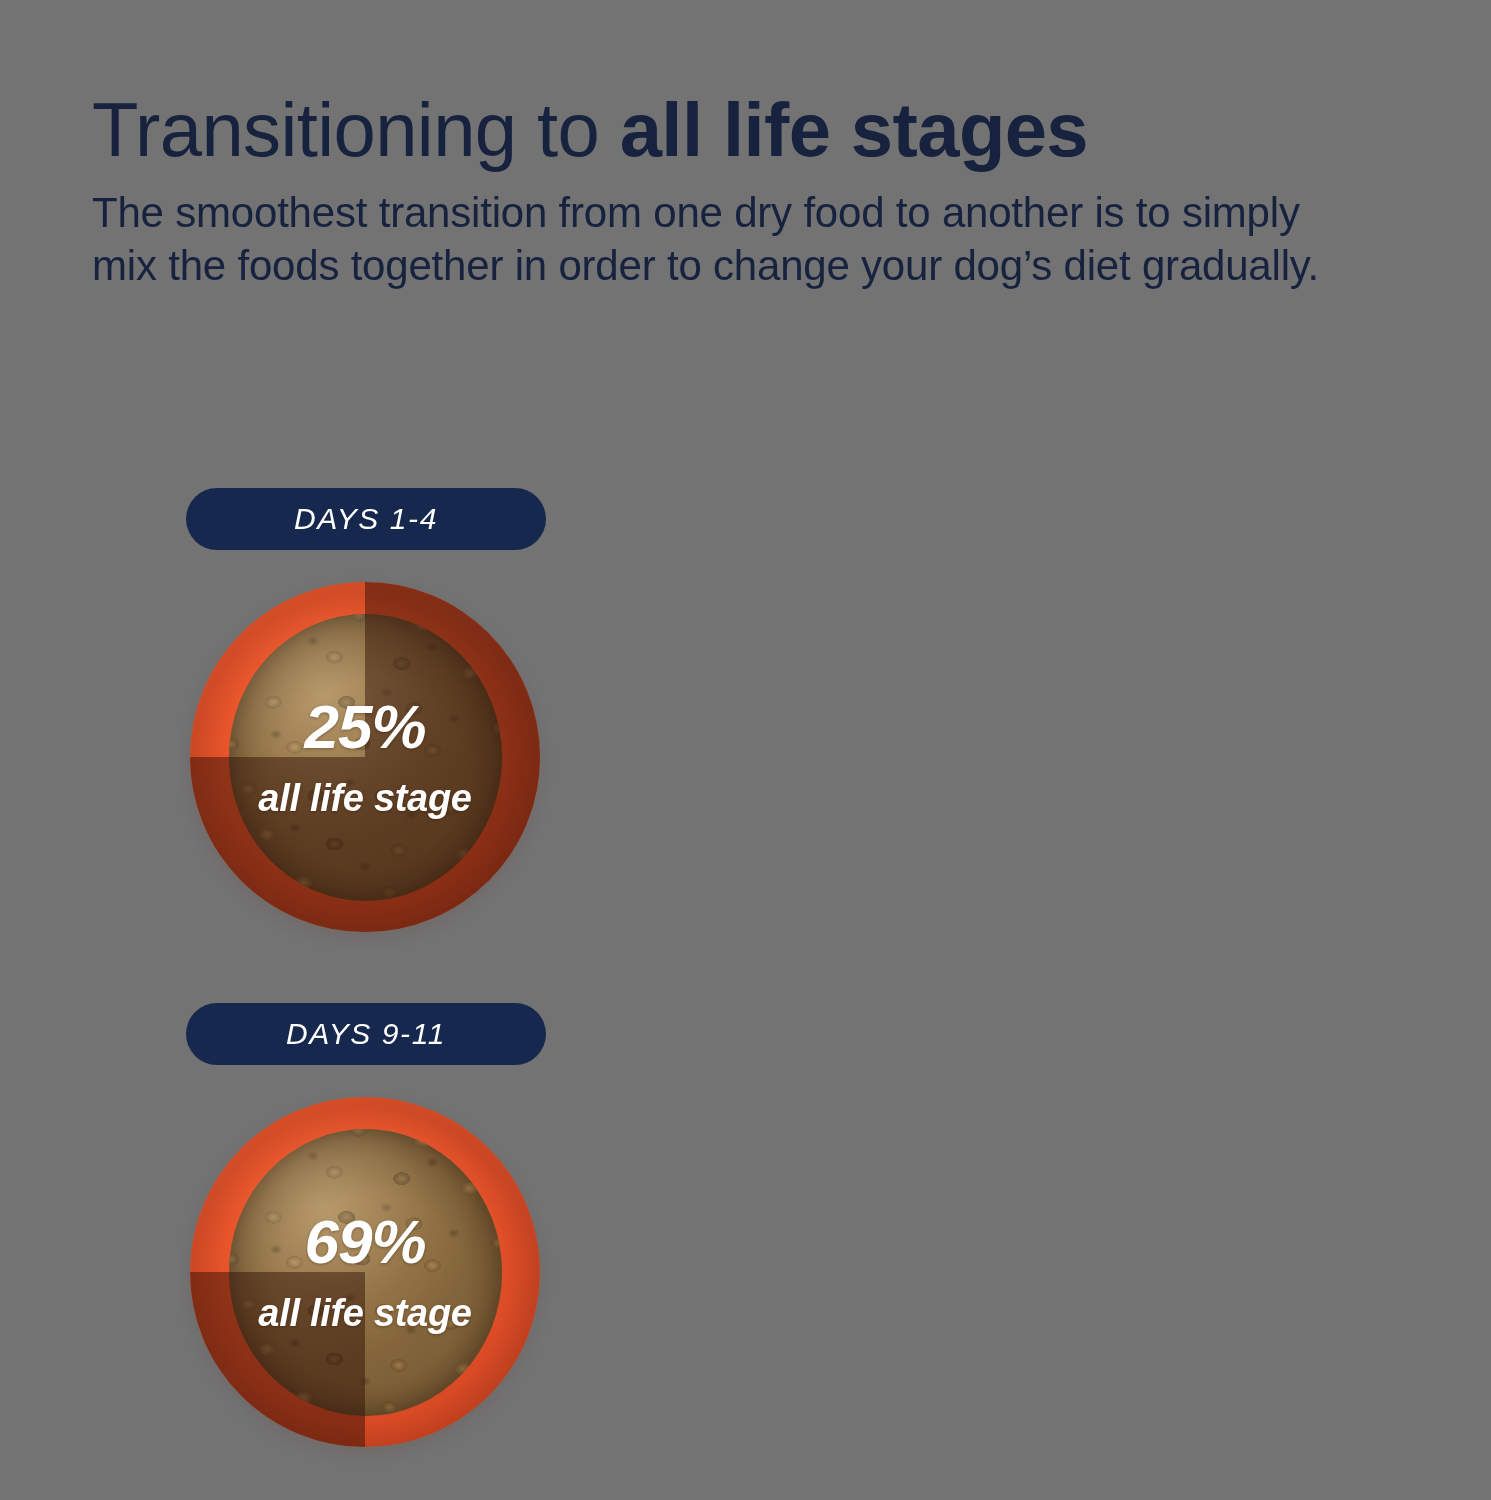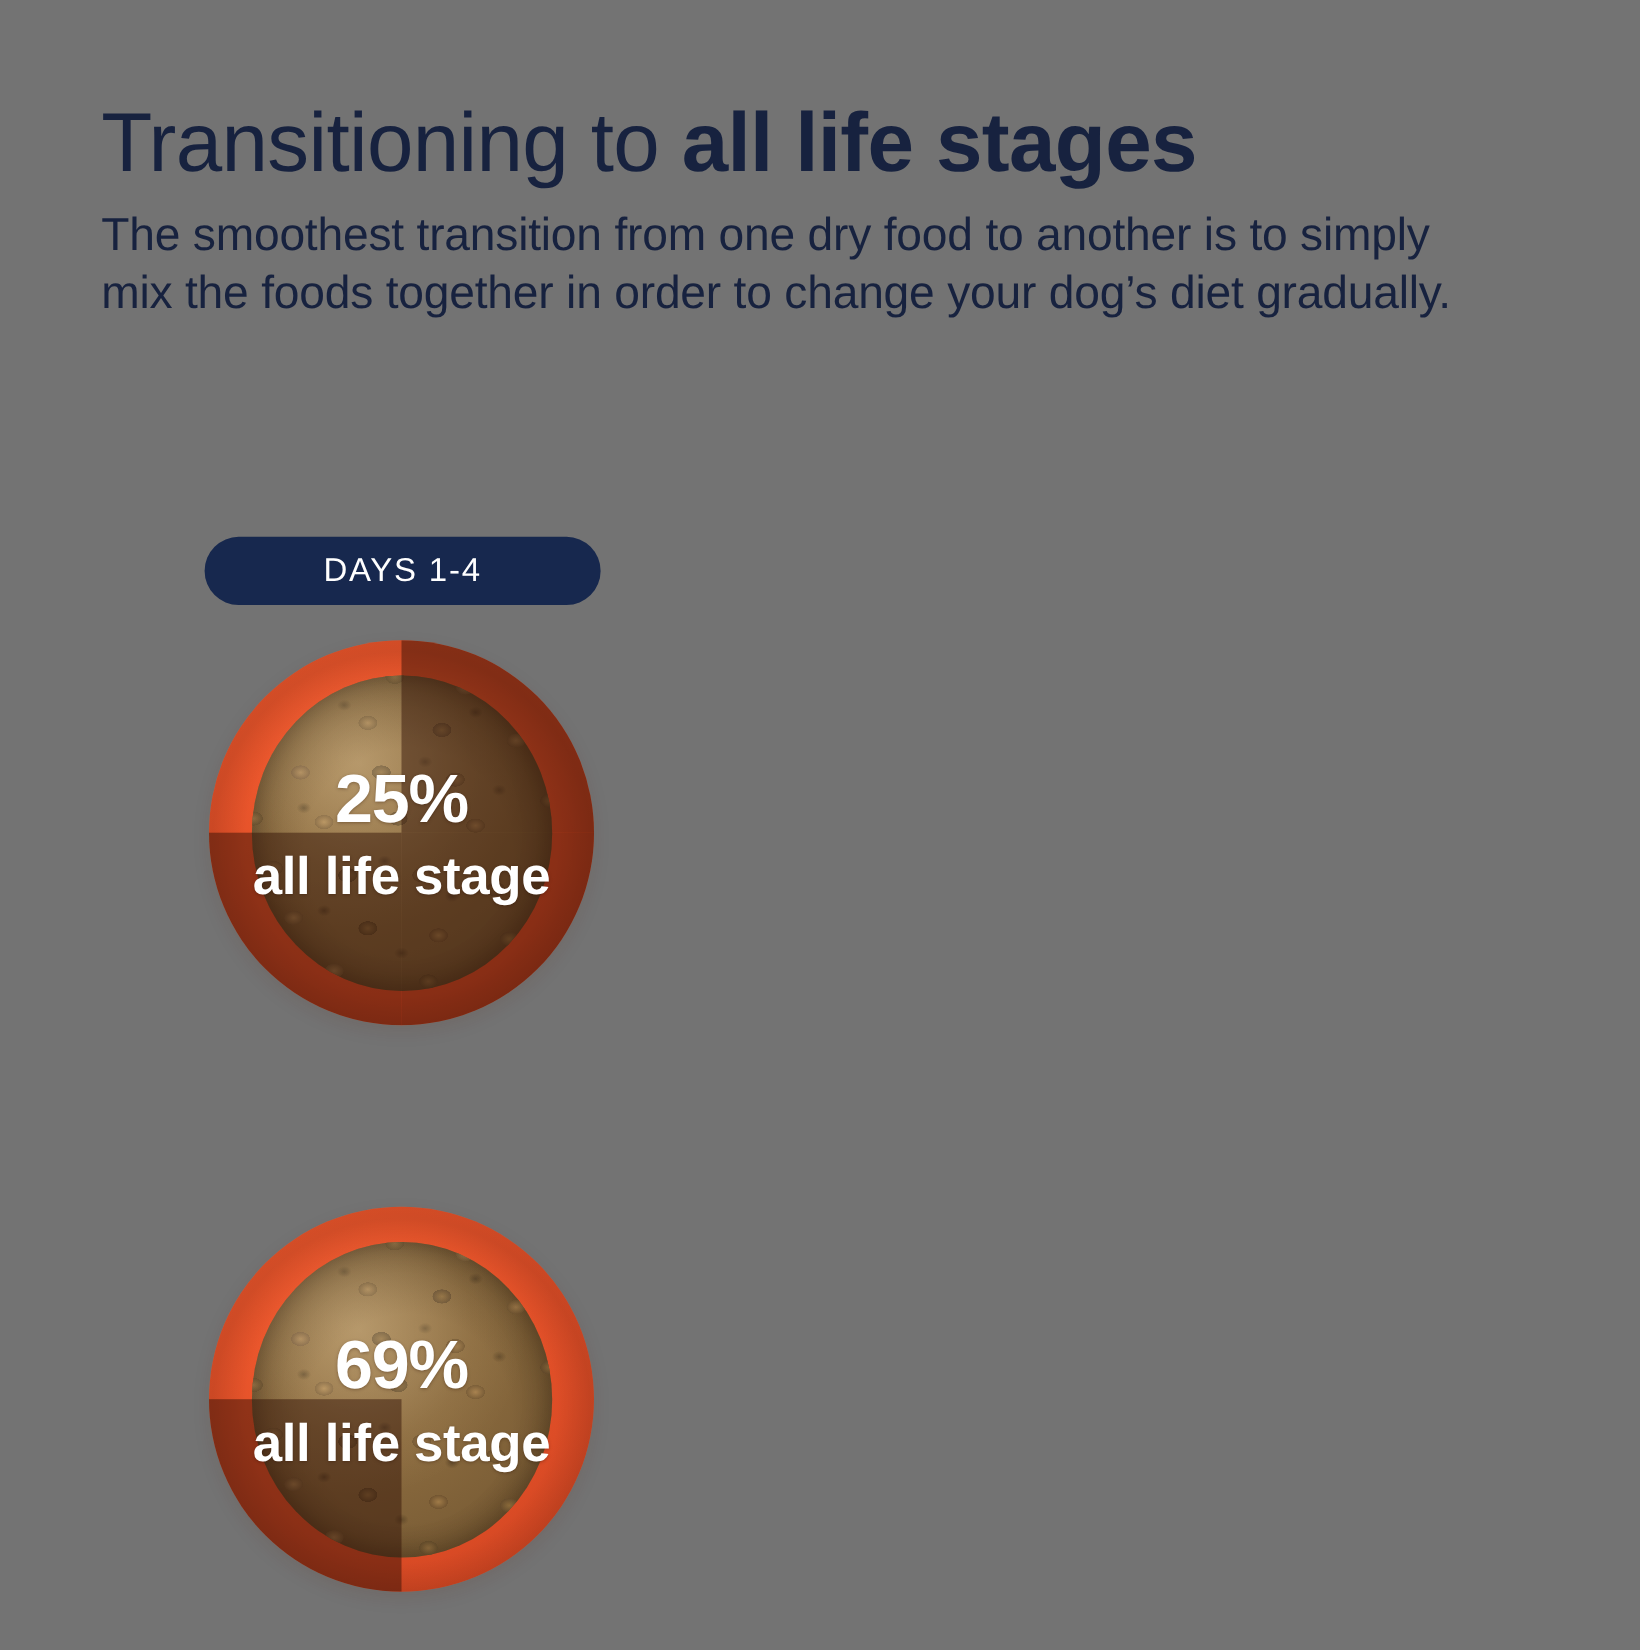--- a/index.html
+++ b/index.html
@@ -51,20 +51,21 @@
     letter-spacing: -0.2px;
     max-width: 1280px;
   }
 
   
   .grid {
     position: absolute;
     left: 0;
     top: 470px;
     width: 1491px;
+    font-style: italic;
   }
   .grid-row {
     display: flex;
     height: 515px;
   }
   .cell {
     width: 745px;
     position: relative;
   }
 
@@ -247,21 +248,21 @@
   }
   .pct {
     font-size: 62px;
     line-height: 62px;
     font-weight: 700;
     letter-spacing: -1px;
     margin-bottom: 4px;
     text-shadow: 0 1px 3px rgba(40,14,4,0.35);
   }
   .pct-label {
-    font-size: 48px;
+    font-size: 38px;
     line-height: 40px;
     font-weight: 700;
     letter-spacing: -0.3px;
     text-shadow: 0 1px 3px rgba(40,14,4,0.35);
     white-space: nowrap;
   }
 </style>
 </head>
 <body>
 
@@ -303,20 +304,21 @@
       <div class="cell right">
         
         
       </div>
 
     </div>
 
     <div class="grid-row">
 
       <div class="cell left">
+        <div class="day-pill">DAYS 9-11</div>
         <div class="bowl-wrap">
           <div class="bowl">
             <div class="kibble">
               <div class="k-layer k1"></div>
               <div class="k-layer k2"></div>
               <div class="k-layer k3"></div>
               <div class="k-shade"></div>
             </div>
           </div>
           <div class="quads">

